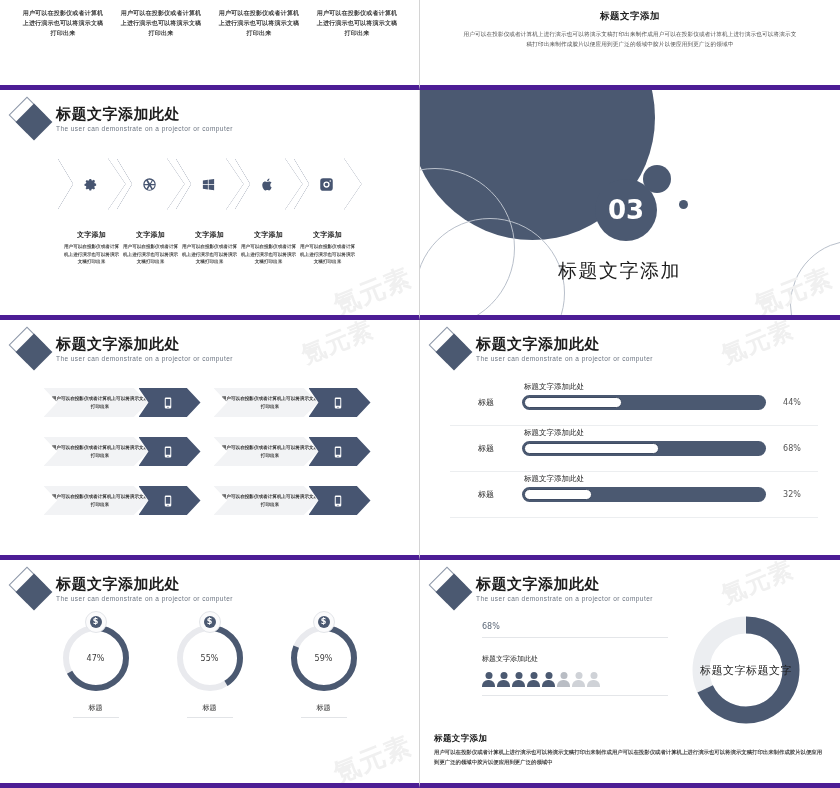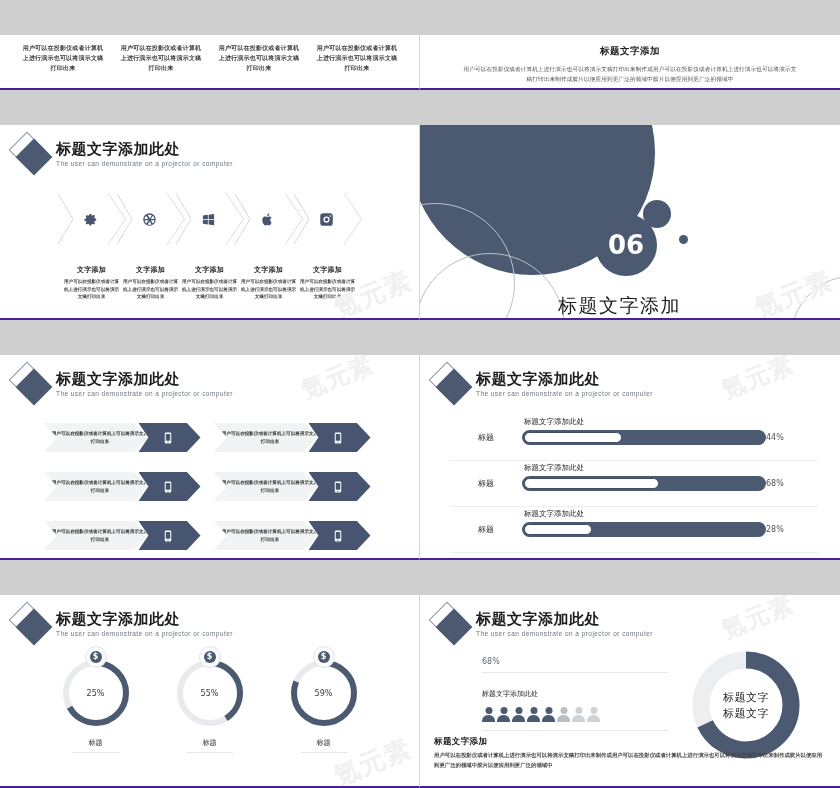--- a/index.html
+++ b/index.html
@@ -16,22 +16,21 @@
     grid-template-columns:420px 420px;
     grid-template-rows:90px 230px 240px 228px;
     background:#cfcfcf;
     gap:0;
   }
   .slide{
     position:relative;
     background:#ffffff;
     overflow:hidden;
     border-right:1px solid #d4d4d4;
-    border-bottom:2px solid #4c1d95;
-    margin-top:35px;
+    border-bottom:5px solid #4c1d95;
   }
   .slide.rcol{ border-right:none; }
 
   
   .wm{
     position:absolute; right:6px; bottom:6px;
     font-size:26px; color:#f0f0f0; font-weight:700;
     transform:rotate(-22deg); letter-spacing:1px;
     pointer-events:none; user-select:none; white-space:nowrap;
     font-family:"DejaVu Sans",sans-serif;
@@ -147,21 +146,21 @@
   .bar-row{ display:flex; align-items:center; height:46px; position:relative;
             border-bottom:1px solid #eceef0;}
   .bar-lab{ width:72px; font-size:8px; color:#232323; text-align:center;
             font-weight:400; flex:0 0 72px;}
   .bar-mid{ flex:1; position:relative; }
   .bar-cap{ position:absolute; left:2px; top:-13px; font-size:7.5px; color:#1f1f1f;
             white-space:nowrap;}
   .track{ height:15px; border-radius:8px; background:#4b5971; position:relative;}
   .fillpill{ position:absolute; left:2px; top:2px; bottom:2px; border-radius:7px;
              background:#fff; border:1px solid #3f4c63;}
-  .bar-val{ width:52px; font-size:8px; color:#555; text-align:left; flex:0 0 52px;
+  .bar-val{ width:52px; font-size:8px; color:#555; text-align:center; flex:0 0 52px;
             font-family:"DejaVu Sans",sans-serif;}
 
   
   .donuts{ position:absolute; left:0; right:0; top:62px;
            display:flex; justify-content:center; gap:28px;}
   .donut-col{ width:86px; text-align:center; position:relative;}
   .donut{ position:relative; width:72px; height:72px; margin:0 auto;}
   .donut svg{ transform:rotate(-90deg); }
   .donut .pct{ position:absolute; inset:0; display:flex; align-items:center;
                justify-content:center; font-size:8px; color:#3b3b3b;
@@ -185,21 +184,21 @@
   .s8-cap{ font-size:7px; color:#232323; margin-top:16px;}
   .people{ display:flex; gap:2px; margin-top:8px; padding-bottom:8px;
            border-bottom:1px solid #e4e6e9;}
   .person{ width:13px; height:15px; position:relative;}
   .person .head{ position:absolute; left:50%; transform:translateX(-50%); top:0;
                  width:7px; height:7px; border-radius:50%;}
   .person .body{ position:absolute; left:0; bottom:0; width:13px; height:7px;
                  border-radius:6px 6px 0 0;}
   .s8-donut{ position:absolute; right:36px; top:52px; width:116px; height:116px;}
   .s8-donut svg{ transform:rotate(-90deg); }
-  .s8-dc{ position:absolute; inset:0; display:flex; flex-direction:column;
+  .s8-dc{ position:absolute; inset:0; display:flex; 
           align-items:center; justify-content:center; font-size:11px;
           color:#1d1d1d; line-height:16px; letter-spacing:.5px;}
   .s8-foot{ position:absolute; left:14px; right:14px; bottom:16px;}
   .s8-foot h4{ font-size:8.5px; font-weight:700; color:#1b1b1b; letter-spacing:.4px;}
   .s8-foot p{ font-size:5.4px; line-height:9.5px; color:#444; margin-top:3px;
               font-weight:700;}
 </style>
 </head>
 <body>
 
@@ -310,21 +309,21 @@
     <div class="wm">氪元素</div>
   </div>
 
   <div class="slide rcol">
     <div class="bigcirc"></div>
     <div class="ring r1"></div>
     <div class="ring r2"></div>
     <div class="ring r3"></div>
     <div class="badge-wrap">
       <div class="b-sm"></div>
-      <div class="b-main">06</div>
+      <div class="b-main">03</div>
       <div class="b-dot"></div>
     </div>
     <div class="s4-title">标题文字添加</div>
     <div class="wm">氪元素</div>
   </div>
 
   <div class="slide">
     <div class="hdr">
       <div class="dia-wrap">
         <div class="dia-out"></div>
@@ -435,21 +434,21 @@
         <div class="bar-val">68%</div>
       </div>
       <div class="bar-row">
         <div class="bar-lab">标题</div>
         <div class="bar-mid">
           <div class="bar-cap">标题文字添加此处</div>
           <div class="track">
             <div class="fillpill" style="width: 27.84%;"></div>
           </div>
         </div>
-        <div class="bar-val">28%</div>
+        <div class="bar-val">32%</div>
       </div>
     </div>
     <div class="wm mid">氪元素</div>
   </div>
 
   <div class="slide">
     <div class="hdr">
       <div class="dia-wrap">
         <div class="dia-out"></div>
         <div class="dia-in"></div>
@@ -463,21 +462,21 @@
     <div class="donuts">
       <div class="donut-col">
         <div class="donut">
           <div class="coin">
               <i>$</i>
             </div>
           <svg viewBox="0 0 72 72" width="72" height="72">
             <circle cx="36" cy="36" r="30" fill="none" stroke="#e9eaee" stroke-width="6"></circle>
             <circle class="donut-arc" cx="36" cy="36" r="30" fill="none" stroke="#4b5971" stroke-width="6" stroke-linecap="butt" stroke-dasharray="126.29202467430967 188.49555921538757"></circle>
           </svg>
-          <div class="pct">25%</div>
+          <div class="pct">47%</div>
         </div>
         <div class="d-lab">标题</div>
       </div>
       <div class="donut-col">
         <div class="donut">
           <div class="coin">
               <i>$</i>
             </div>
           <svg viewBox="0 0 72 72" width="72" height="72">
             <circle cx="36" cy="36" r="30" fill="none" stroke="#e9eaee" stroke-width="6"></circle>

